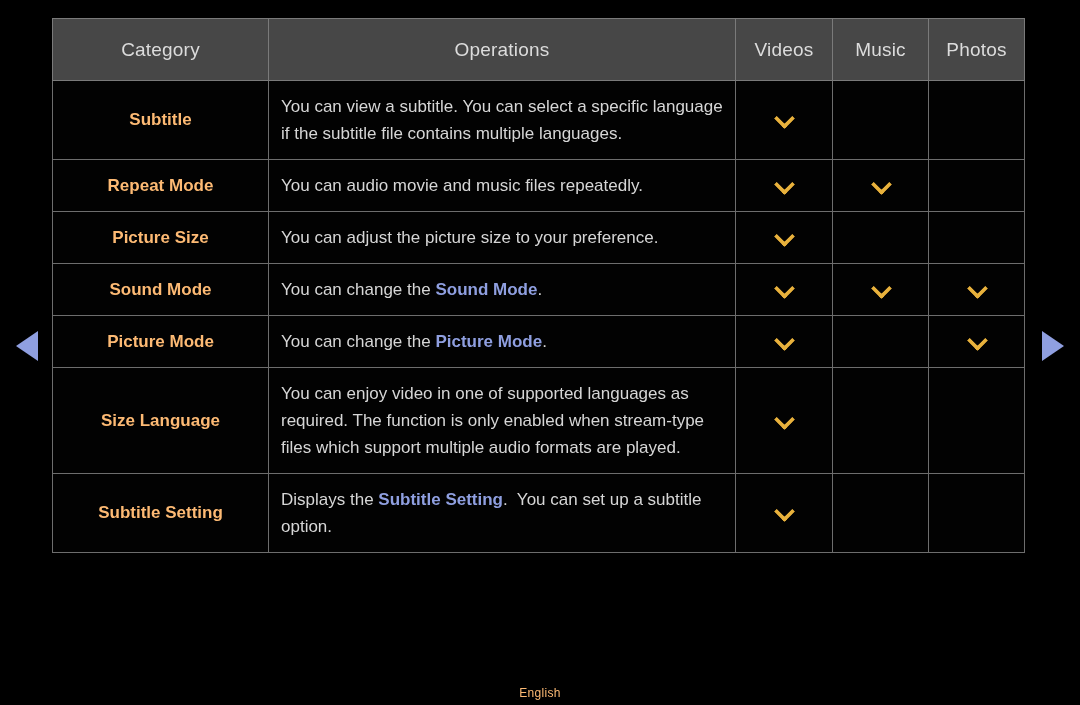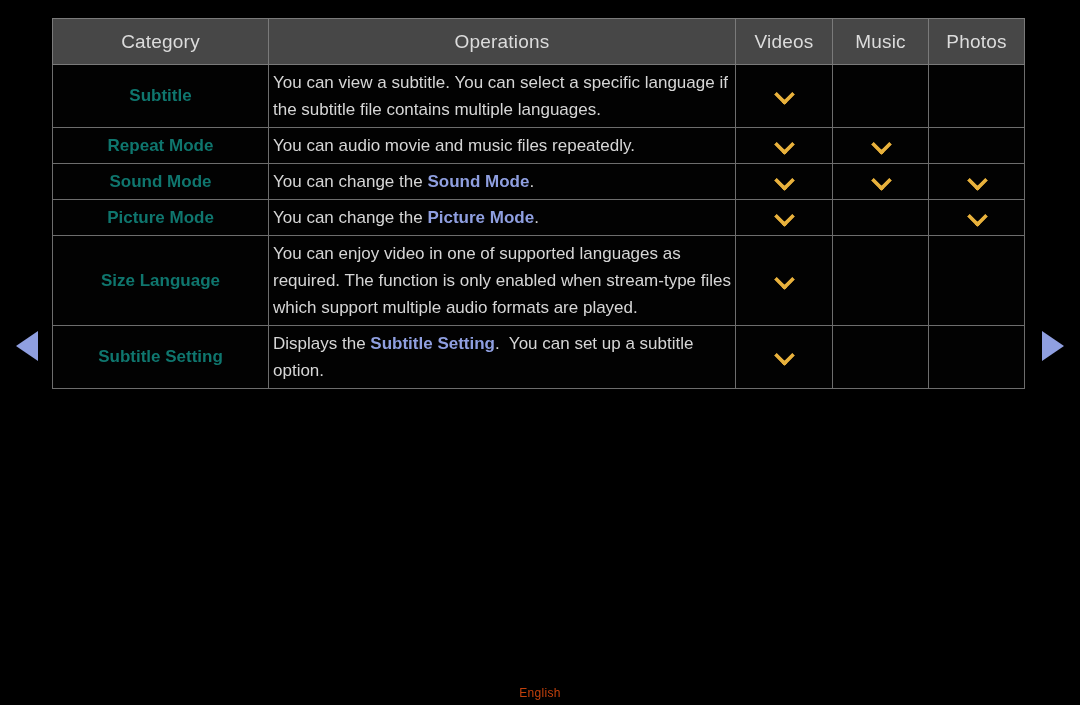--- a/index.html
+++ b/index.html
@@ -43,42 +43,42 @@
   }
   table.spec {
     border-collapse: collapse;
     width: 972px;
     table-layout: fixed;
     background: #020202;
   }
   table.spec th,
   table.spec td {
     border: 1px solid #6d6d6d;
-    padding: 4px;
+    padding: 12px;
     vertical-align: middle;
   }
   table.spec thead th {
     background: #474747;
     color: #dcdcdc;
     font-weight: normal;
     font-size: 19px;
     height: 37px;
     letter-spacing: .2px;
     border-color: #7a7a7a;
   }
   
   .col-cat   { width: 216px; }
   .col-ops   { width: 467px; }
   .col-vid   { width: 97px; }
   .col-mus   { width: 96px; }
   .col-pho   { width: 96px; }
 
   td.cat {
     text-align: center;
-    color: #0f766e;
+    color: #fdba74;
     font-weight: bold;
     font-size: 17px;
     padding: 6px 4px;
   }
   td.ops {
     text-align: left;
     color: #d6d6d6;
     font-size: 17px;
     line-height: 27px;
     padding: 10px 14px 10px 22px;
@@ -114,21 +114,21 @@
   }
 
   
   .footer-lang {
     position: absolute;
     left: 0;
     right: 0;
     top: 686px;
     text-align: center;
     font-size: 12px;
-    color: #c2410c;
+    color: #fdba74;
     letter-spacing: .3px;
   }
 </style>
 </head>
 <body>
 
 <div class="nav-arrow nav-arrow-left" title="Previous page"></div>
 
 <div class="nav-arrow nav-arrow-right" title="Next page"></div>
 
@@ -159,20 +159,27 @@
           <td class="mark"></td>
         </tr>
         <tr>
           <td class="cat">Repeat Mode</td>
           <td class="ops">You can audio movie and music files repeatedly.</td>
           <td class="mark"><span class="chevron"></span></td>
           <td class="mark"><span class="chevron"></span></td>
           <td class="mark"></td>
         </tr>
         <tr>
+          <td class="cat">Picture Size</td>
+          <td class="ops">You can adjust the picture size to your preference.</td>
+          <td class="mark"><span class="chevron"></span></td>
+          <td class="mark"></td>
+          <td class="mark"></td>
+        </tr>
+        <tr>
           <td class="cat">Sound Mode</td>
           <td class="ops">You can change the <b>Sound Mode</b>.</td>
           <td class="mark"><span class="chevron"></span></td>
           <td class="mark"><span class="chevron"></span></td>
           <td class="mark"><span class="chevron"></span></td>
         </tr>
         <tr>
           <td class="cat">Picture Mode</td>
           <td class="ops">You can change the <b>Picture Mode</b>.</td>
           <td class="mark"><span class="chevron"></span></td>

